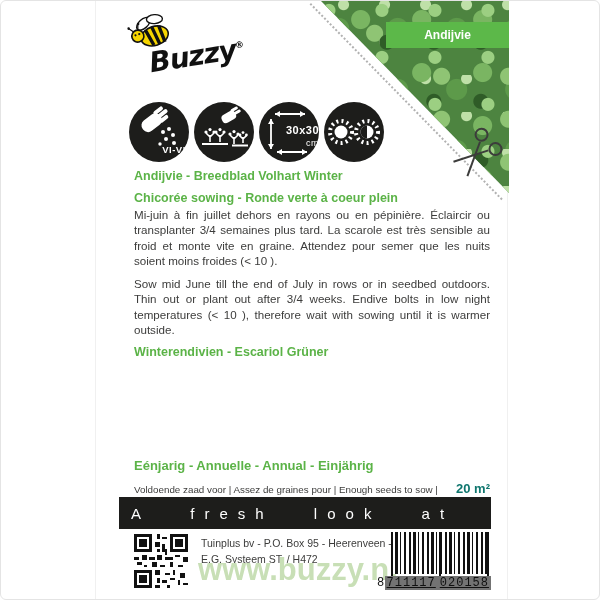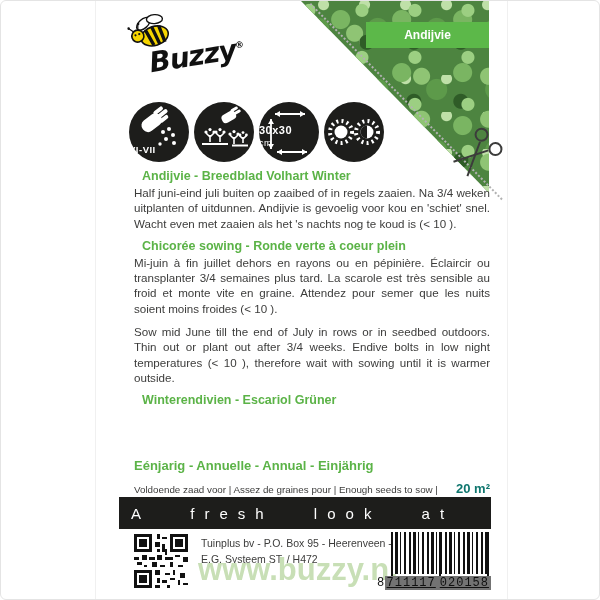--- a/index.html
+++ b/index.html
@@ -11,21 +11,21 @@
   .edge { position:absolute; top:0; bottom:0; width:1px; background:#f0f0f0; }
 
   
   .logo { position:absolute; left:126px; top:10px; width:120px; height:78px; }
   .logo-text { position:absolute; left:22px; top:28px; font-size:28px; font-weight:bold;
                font-style:italic; letter-spacing:-1px; color:#111;
                transform:rotate(-9deg); font-family:"DejaVu Sans", sans-serif; }
   .logo-reg { font-size:9px; font-style:normal; vertical-align:super; }
 
   
-  .photo { position:absolute; left:300px; top:0; width:188px; height:192px;
+  .photo { position:absolute; left:320px; top:0; width:188px; height:192px;
            clip-path:polygon(0 0,100% 0,100% 100%);
            background-color:#4d8440;
            background-image:
              radial-gradient(circle at 15% 20%, #9ccf82 0 6px, rgba(0,0,0,0) 7px),
              radial-gradient(circle at 65% 35%, #7ab562 0 9px, rgba(0,0,0,0) 10px),
              radial-gradient(circle at 40% 70%, #2f5c27 0 7px, rgba(0,0,0,0) 8px),
              radial-gradient(circle at 80% 75%, #8fc474 0 8px, rgba(0,0,0,0) 9px),
              radial-gradient(circle at 55% 10%, #bfe0a8 0 5px, rgba(0,0,0,0) 6px),
              radial-gradient(circle at 30% 45%, #5d9a4a 0 10px, rgba(0,0,0,0) 11px);
            background-size:53px 47px,61px 53px,47px 59px,67px 43px,41px 37px,59px 61px;text-align:right; }
@@ -37,28 +37,28 @@
              border-top:2px dotted #b2b2b2; transform:rotate(45.6deg);
              transform-origin:0 0; }
   .scissors { position:absolute; left:450px; top:130px; width:52px; height:44px;
               transform:rotate(-44deg); }
 
   
   .icons-row { position:absolute; left:128px; top:101px; display:flex; gap:5px; }
   .picto { width:60px; height:60px; border-radius:50%; background:#1d1d1b;
            position:relative; flex:0 0 auto; }
   .picto svg { position:absolute; inset:0; }
-  .picto .plabel { position:absolute; left:0; right:0; bottom:7px; text-align:left;
+  .picto .plabel { position:absolute; left:0; right:0; bottom:7px; text-align:right;
                    color:#fff; font-size:9.5px; font-weight:bold; letter-spacing:.5px; }
   .picto .plabel2 { bottom:14px; }
 
   
   .sections { position:absolute; left:133px; top:168px; width:356px; }
   .section { margin-bottom:8px; }
-  .section h3 { color:#5bb347; font-size:12.5px; font-weight:bold; margin-bottom:2px;margin-left:8px; }
+  .section h3 { color:#5bb347; font-size:12.5px; font-weight:bold; margin-bottom:2px; }
   .section p { color:#3c3c3b; font-size:11.6px; line-height:15.3px; text-align:justify; }
 
   .annual { position:absolute; left:133px; top:457px; color:#5bb347;
             font-size:13px; font-weight:bold; }
   .seeds-line { position:absolute; left:133px; top:480px; width:356px;
                 display:flex; justify-content:space-between; align-items:baseline; }
   .seeds-line .txt { color:#3c3c3b; font-size:9.8px; }
   .seeds-line .amt { color:#0f766e; font-size:13px; font-weight:bold; white-space:nowrap; }
 
   
@@ -202,21 +202,20 @@
         <circle cx="43" cy="30" r="6.5" fill="#fff"></circle>
         <path d="M43 23.5 a6.5 6.5 0 0 0 0 13 z" fill="#1d1d1b"></path>
       </svg>
     </div>
 
   </div>
 
   <div class="sections">
     <div class="section">
       <h3>Andijvie - Breedblad Volhart Winter</h3>
-      <p>Half juni-eind juli buiten op zaaibed of in regels zaaien. Na 3/4 weken uitplanten of uitdunnen. Andijvie is gevoelig voor kou en 'schiet' snel. Wacht even met zaaien als het 's nachts nog te koud is (&lt; 10 ).</p>
     </div>
     <div class="section">
       <h3>Chicorée sowing - Ronde verte à coeur plein</h3>
       <p>Mi-juin à fin juillet dehors en rayons ou en pépinière. Éclaircir ou transplanter 3/4 semaines plus tard. La scarole est très sensible au froid et monte vite en graine. Attendez pour semer que les nuits soient moins froides (&lt; 10 ).</p>
     </div>
     <div class="section">
       <p>Sow mid June till the end of July in rows or in seedbed outdoors. Thin out or plant out after 3/4 weeks. Endive bolts in low night temperatures (&lt; 10 ), therefore wait with sowing until it is warmer outside.</p>
     </div>
     <div class="section">
       <h3>Winterendivien - Escariol Grüner</h3>

